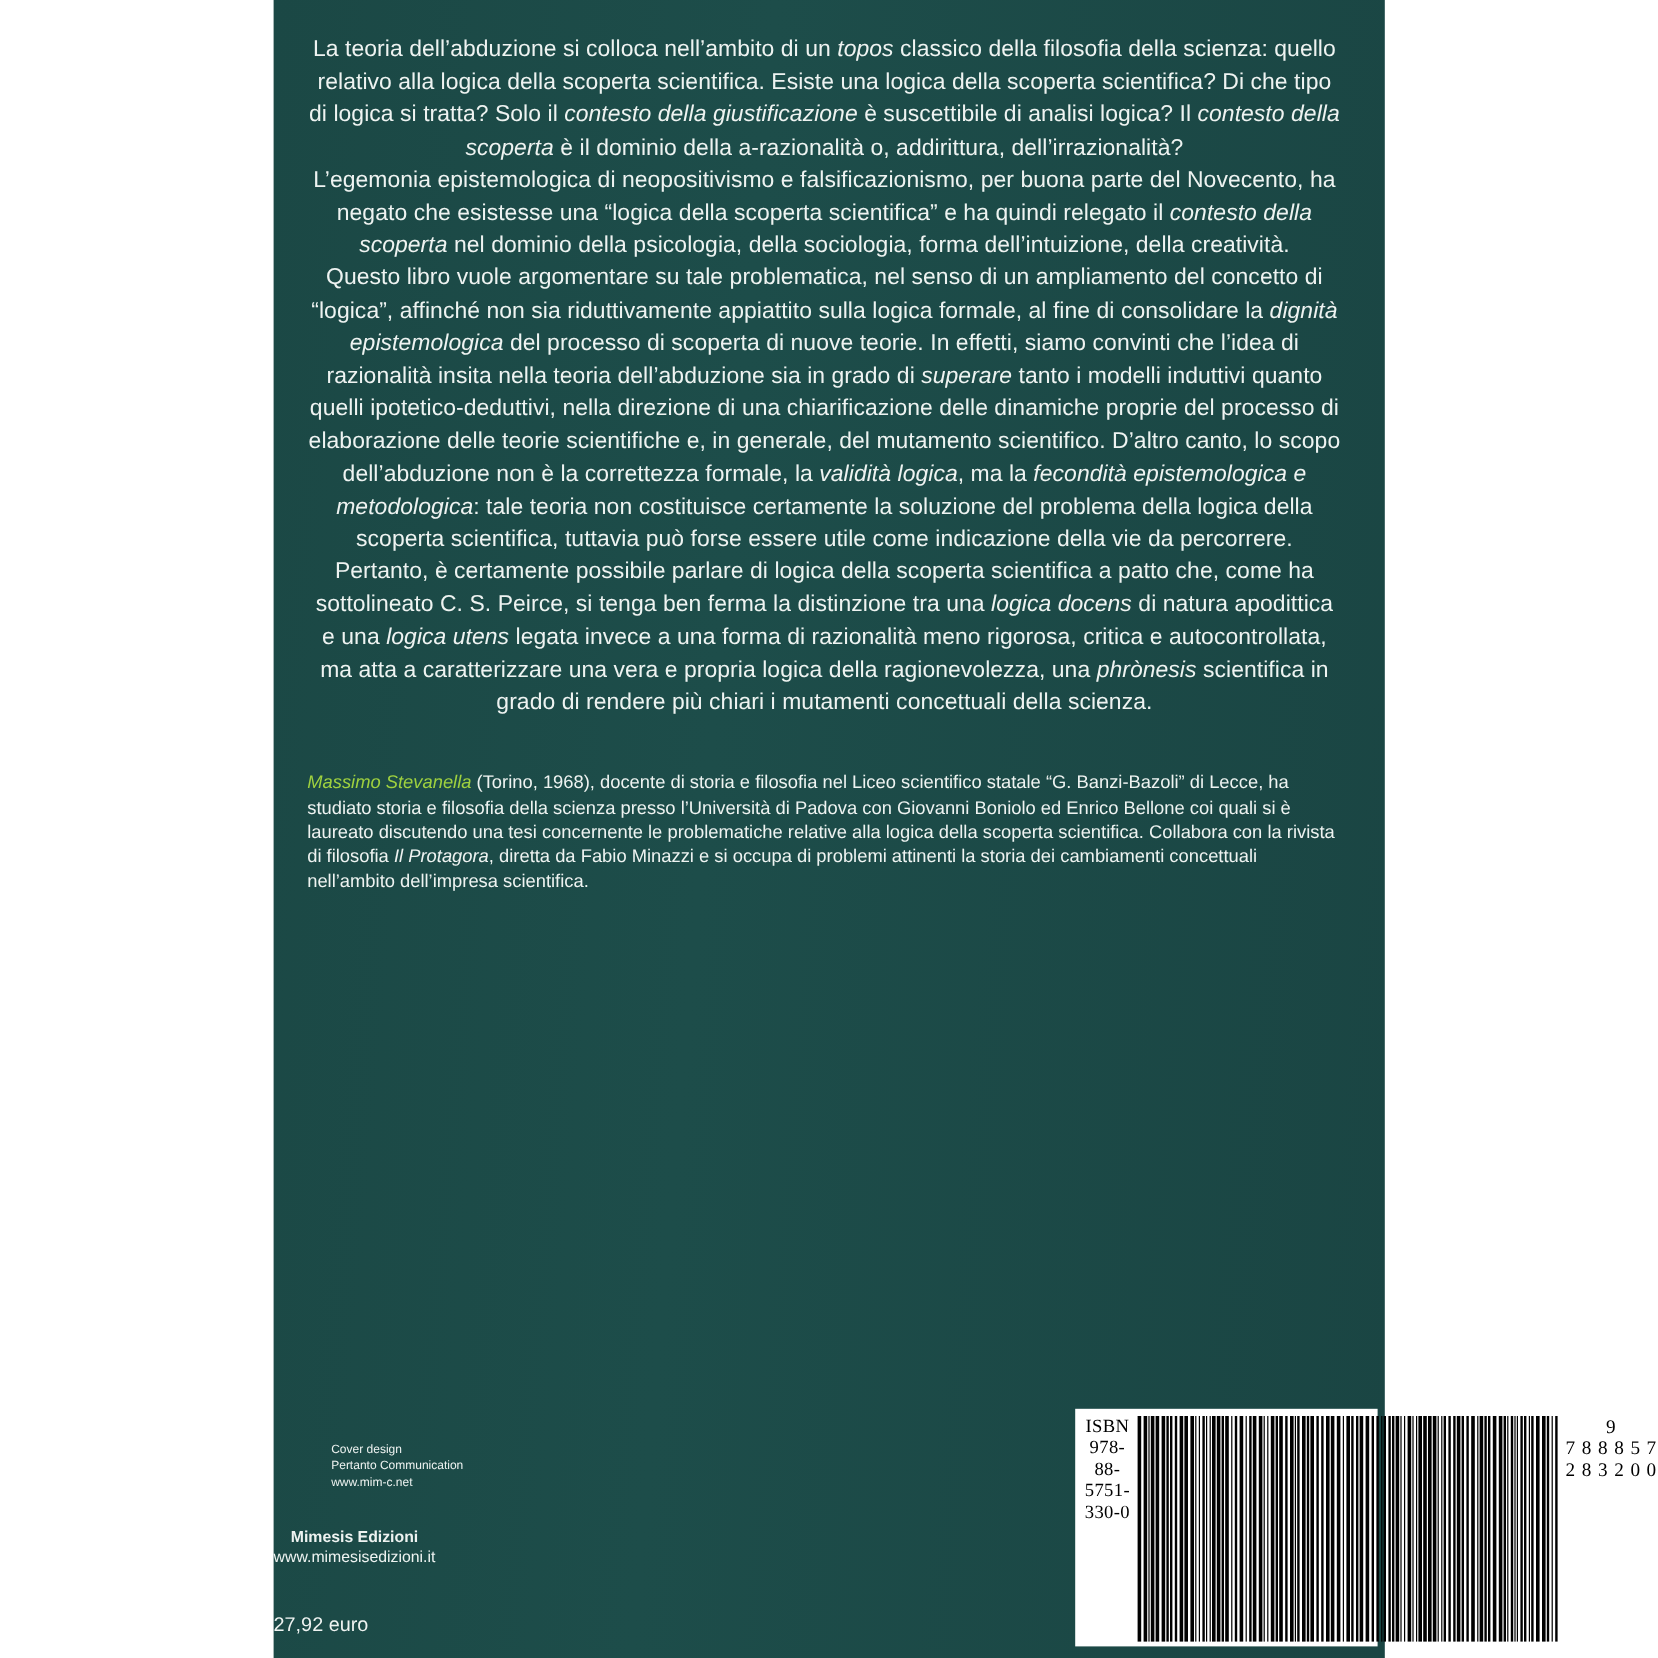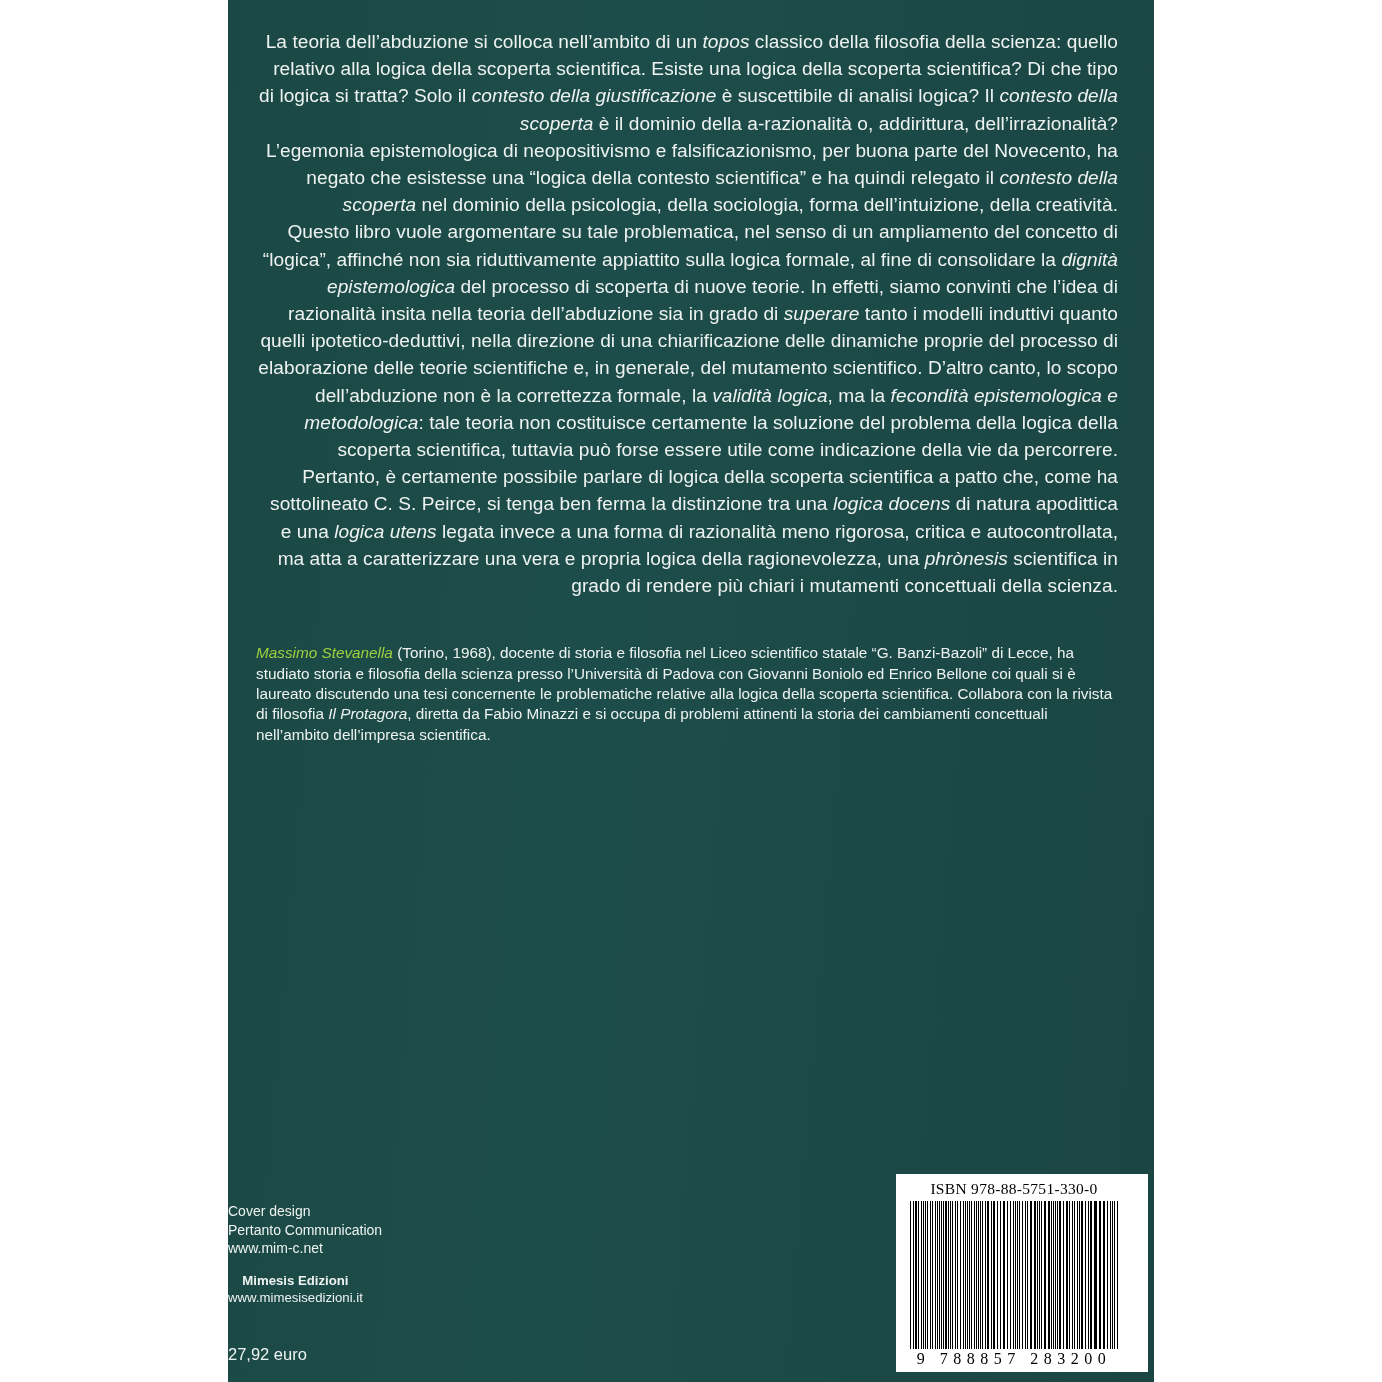--- a/index.html
+++ b/index.html
@@ -28,21 +28,21 @@
     background: #1d4a47;
     background: linear-gradient(95deg, #1b4845 0%, #1d4d4a 40%, #1a4543 100%);
     box-sizing: border-box;
     padding: 28px 36px 0 28px;
   }
   .blurb {
     color: #eef3f1;
     font-size: 19.1px;
     line-height: 1.425;
     letter-spacing: 0.05px;
-    text-align: right;
+    text-align: center;
   }
   .blurb p {
     margin: 0;
   }
   .blurb i {
     font-style: italic;
   }
   .bio {
     margin-top: 44px;
     color: #eef3f1;
@@ -51,24 +51,25 @@
   }
   .bio .author {
     color: #9fd13f;
     font-weight: normal;
     font-style: italic;
   }
   .bio i { font-style: italic; }
   .credits {
     position: absolute;
     left: 0;
-    bottom: 124px;
-    color: #eef3f1;
-    font-size: 14px;
+    bottom: 140px;
+    color: #eef3f1;
+    font-size: 10px;
     line-height: 1.33;
+    padding-left: 48px;
   }
   .publisher {
     position: absolute;
     left: 0;
     bottom: 75px;
     color: #eef3f1;
     font-size: 13.2px;
     line-height: 1.33;
   }
   .publisher .pub-name { font-weight: bold; text-align: center; }
@@ -83,21 +84,20 @@
   .barcode-box {
     position: absolute;
     right: 6px;
     bottom: 10px;
     width: 252px;
     height: 198px;
     background: #ffffff;
     box-sizing: border-box;
     padding: 6px 24px 4px 8px;
     display: flex;
-    flex-direction: column;
   }
   .isbn-text {
     text-align: center;
     font-family: "Liberation Serif", serif;
     font-size: 15.5px;
     color: #000;
     letter-spacing: 0.3px;
     margin-bottom: 3px;
   }
   .bars {
@@ -122,21 +122,21 @@
 </style>
 </head>
 <body>
 
 <div class="page">
   <div class="cover">
 
     <div class="blurb">
       <p><span>La teoria dell’abduzione si colloca nell’ambito di un </span><i>topos</i><span> classico della filosofia della scienza: quello relativo alla logica della scoperta scientifica. Esiste una logica della scoperta scientifica? Di che tipo di logica si tratta? Solo il </span><i>contesto della giustificazione</i><span> è suscettibile di analisi logica? Il </span><i>contesto della scoperta</i><span> è il dominio della a-razionalità o, addirittura, dell’irrazionalità?</span></p>
 
-      <p><span>L’egemonia epistemologica di neopositivismo e falsificazionismo, per buona parte del Novecento, ha negato che esistesse una “logica della contesto scientifica” e ha quindi relegato il </span><i>contesto della scoperta</i><span> nel dominio della psicologia, della sociologia, forma dell’intuizione, della creatività.</span></p>
+      <p><span>L’egemonia epistemologica di neopositivismo e falsificazionismo, per buona parte del Novecento, ha negato che esistesse una “logica della scoperta scientifica” e ha quindi relegato il </span><i>contesto della scoperta</i><span> nel dominio della psicologia, della sociologia, forma dell’intuizione, della creatività.</span></p>
 
       <p><span>Questo libro vuole argomentare su tale problematica, nel senso di un ampliamento del concetto di “logica”, affinché non sia riduttivamente appiattito sulla logica formale, al fine di consolidare la </span><i>dignità epistemologica</i><span> del processo di scoperta di nuove teorie. In effetti, siamo convinti che l’idea di  razionalità insita nella teoria dell’abduzione sia in grado di </span><i>superare</i><span> tanto i modelli induttivi quanto quelli ipotetico-deduttivi, nella direzione di una chiarificazione delle dinamiche proprie del processo di elaborazione delle teorie scientifiche e, in generale, del mutamento scientifico. D’altro canto, lo scopo dell’abduzione non è la correttezza formale, la </span><i>validità logica</i><span>, ma la </span><i>fecondità epistemologica e metodologica</i><span>: tale teoria non costituisce certamente la soluzione del problema della logica della scoperta scientifica, tuttavia può forse essere utile come indicazione della vie da percorrere. Pertanto, è certamente possibile parlare di logica della scoperta scientifica a patto che, come ha sottolineato C. S. Peirce, si tenga ben ferma la distinzione tra una </span><i>logica docens</i><span> di natura apodittica e una </span><i>logica utens</i><span> legata invece a una forma di razionalità meno rigorosa, critica e autocontrollata, ma atta a caratterizzare una vera e propria logica della ragionevolezza, una </span><i>phrònesis</i><span> scientifica in grado di rendere più chiari i mutamenti concettuali della scienza.</span></p>
     </div>
 
     <div class="bio">
       <span class="author">Massimo Stevanella</span><span> (Torino, 1968), docente di storia e filosofia nel Liceo scientifico statale “G. Banzi-Bazoli” di Lecce, ha studiato storia e  filosofia della scienza presso l’Università di Padova con Giovanni Boniolo ed Enrico Bellone coi quali si è laureato discutendo una tesi concernente le problematiche relative alla logica della scoperta scientifica. Collabora con la rivista di filosofia </span><i>Il Protagora</i><span>, diretta da Fabio Minazzi e si occupa di problemi attinenti la storia dei cambiamenti concettuali nell’ambito dell’impresa scientifica.</span>
     </div>
 
     <div class="credits">
       <div>Cover design</div>

